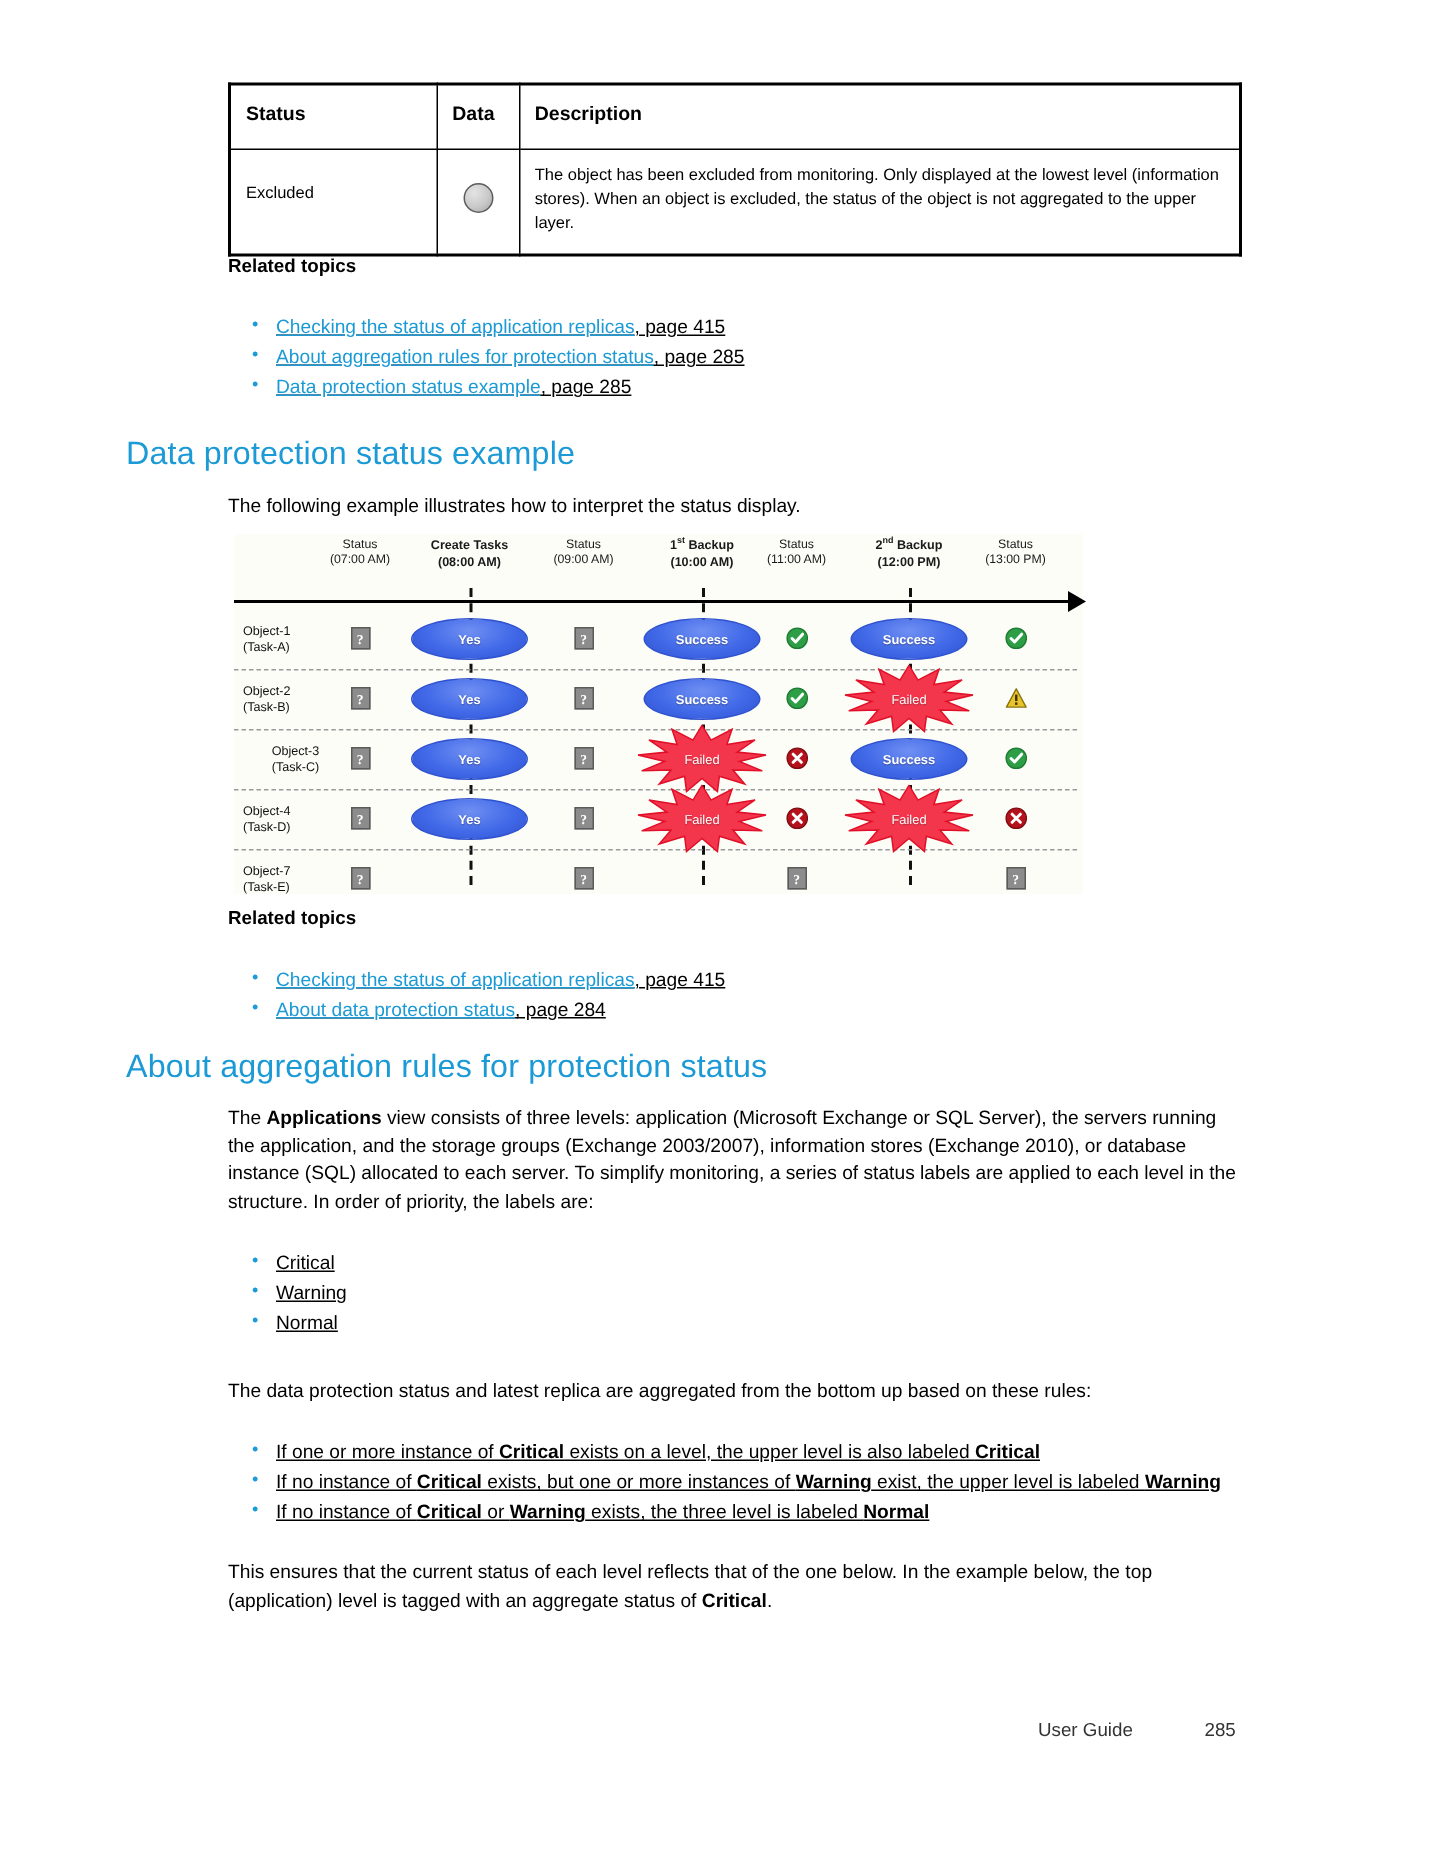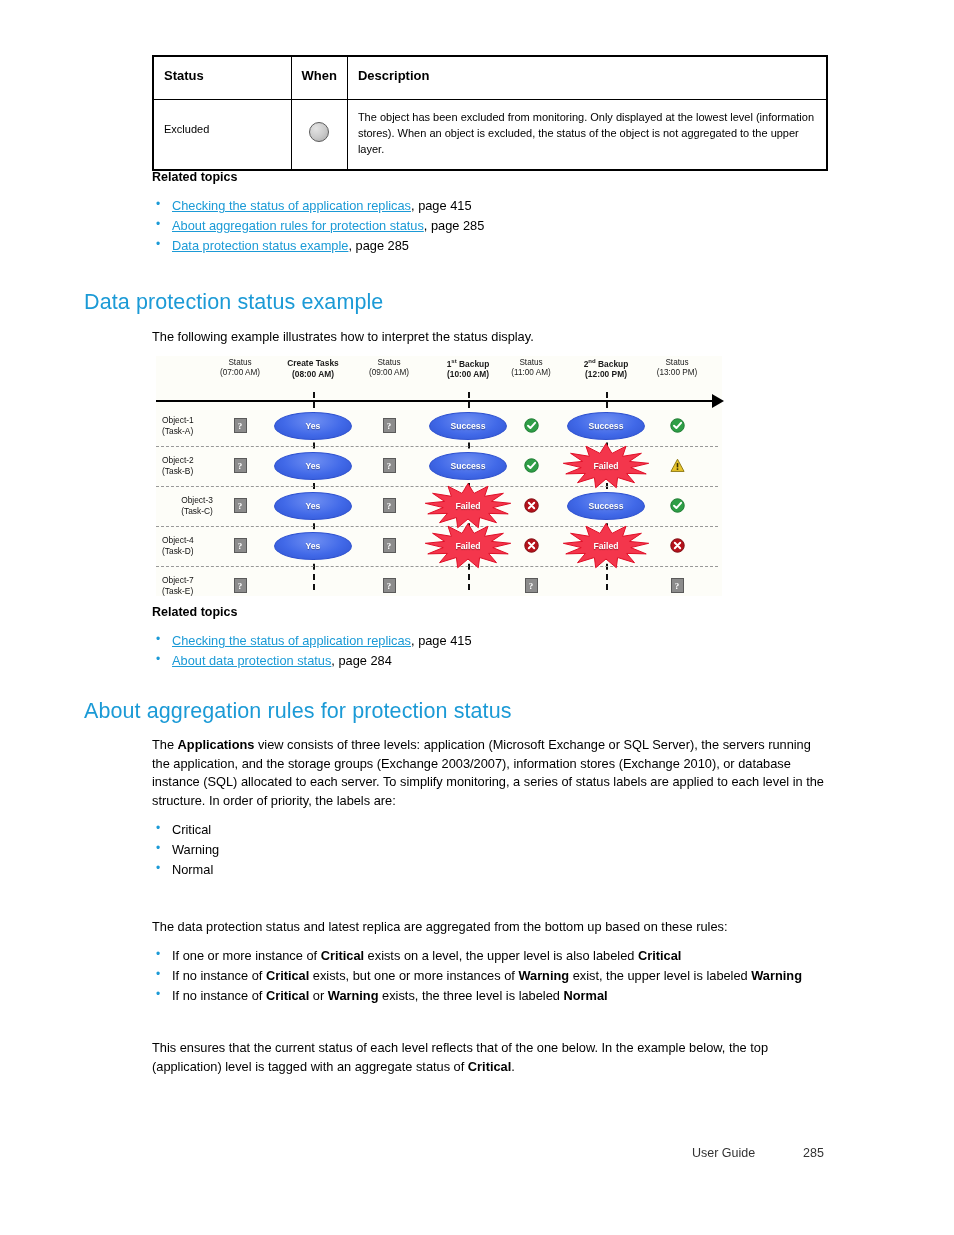--- a/index.html
+++ b/index.html
@@ -38,21 +38,21 @@
     border:1.5px solid #5d5d5d;
   }
 
   
   .rel-head { font-weight: bold; font-size: 12.5px; }
   .h1 {
     color:#1b9ad6; font-weight:normal; font-size:21.5px;
     letter-spacing:.1px;
   }
   .body-txt { font-size:12.8px; line-height:1.45; }
-  .bullets { list-style:none; margin:0; padding:0; }
+  .bullets { list-style:none; margin:12px; padding:0;text-decoration:underline; }
   .bullets li {
     position:relative; padding-left:24px; font-size:12.8px; line-height:1.5;
     margin-bottom: 1px;
   }
   .bullets li:before {
     content:"•"; position:absolute; left:8px; top:-1px; color:#1b9ad6; font-size:12px;
   }
   .lnk { color:#1b9ad6; }
   b { font-weight:bold; }
 
@@ -102,36 +102,36 @@
     border:1px solid #2f52cf;
     color:#fff; font-size:8.6px; font-weight:bold;
     display:flex; align-items:center; justify-content:center;
     text-shadow:0 1px 1px rgba(0,0,0,.35);
     z-index:3;
   }
   .burst { position:absolute; width:86px; height:46px; z-index:3; }
   .burst span {
     position:absolute; left:0; top:0; width:86px; height:46px;
     display:flex; align-items:center; justify-content:center;
-    color:#fff; font-size:8.6px; font-weight:bold;
+    color:#fff; font-size:8.6px; font-weight:normal;
     text-shadow:0 1px 1px rgba(0,0,0,.35);
   }
   .sicon { position:absolute; width:15px; height:15px; }
 
   
   .footer { position:absolute; font-size:12.5px; color:#333; }
 </style>
 </head>
 <body>
 
 <table class="status-table">
   <thead>
     <tr>
       <th class="col-status">Status</th>
-      <th class="col-icon">When</th>
+      <th class="col-icon">Data</th>
       <th>Description</th>
     </tr>
   </thead>
   <tbody>
     <tr>
       <td style="padding-top:22px;">Excluded</td>
       <td style="padding-top:20px;">
         <div class="cell-icon-inner">
           <div class="excluded-dot"></div>
         </div>

